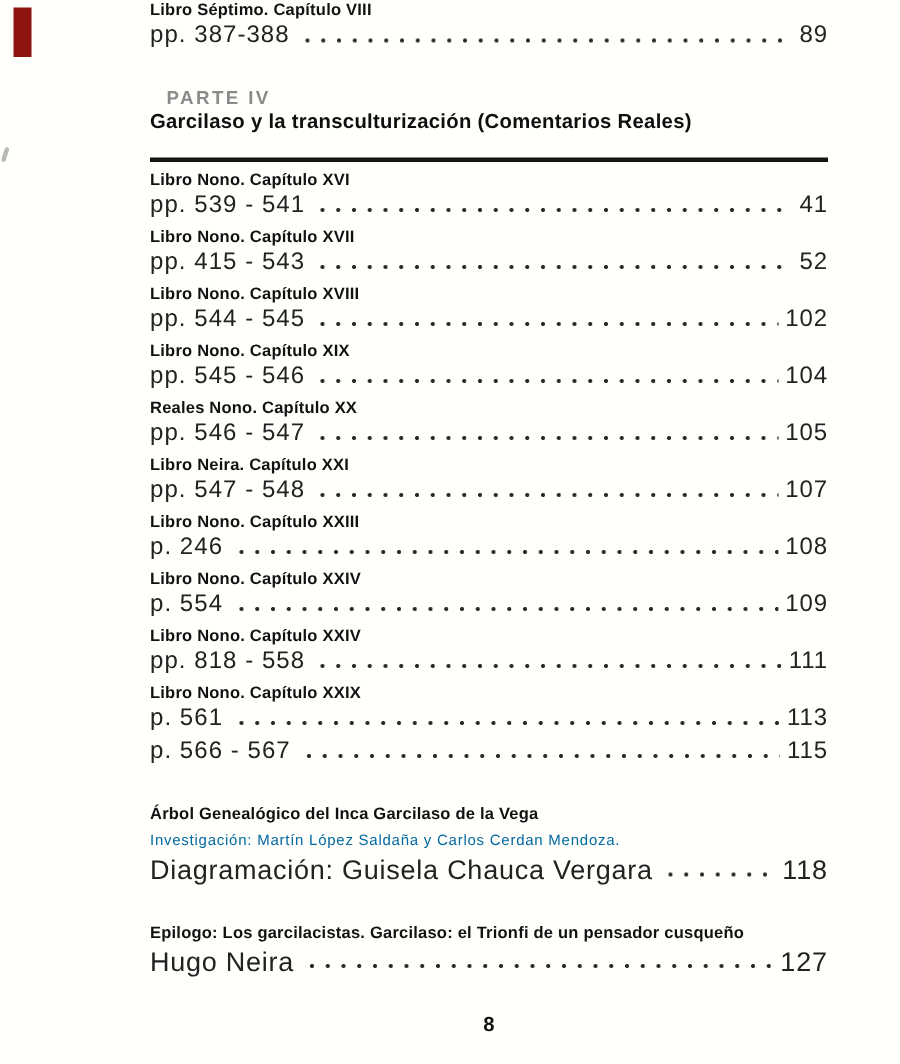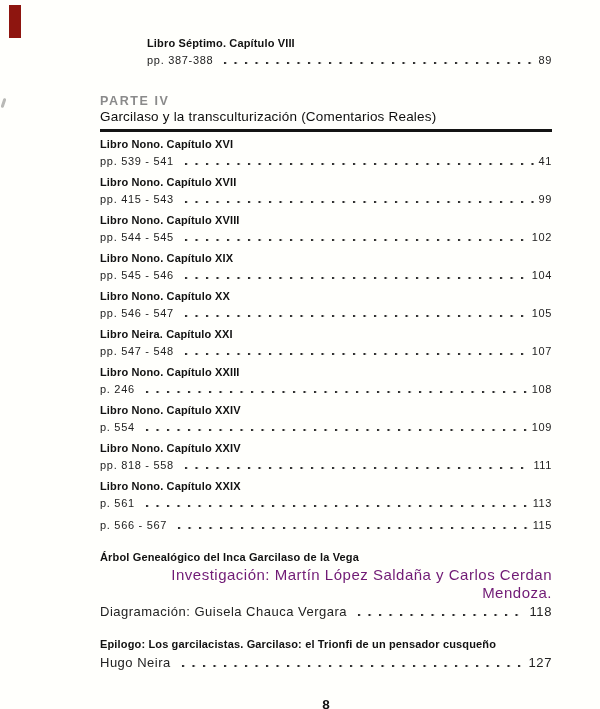--- a/index.html
+++ b/index.html
@@ -38,32 +38,32 @@
     border-radius: 2px;
   }
   .content {
     position: absolute;
     left: 100px;
     top: 0;
     width: 452px;
   }
   
   .toc-entry { margin-bottom: 6px; }
-  .top-entry { padding-top: 36px; margin-bottom: 0; margin-left: 47px; }
+  .top-entry { margin-bottom: 0; }
   .entry-label {
     font-weight: bold;
     font-size: 11px;
     line-height: 14px;
     color: #111;
     letter-spacing: 0.15px;
   }
   .entry-line {
     display: flex;
     align-items: flex-end;
-    font-size: 11px;
+    font-size: 16px;
     line-height: 16px;
     margin-top: 2px;
     color: #222;
     letter-spacing: 0.7px;
     justify-content: space-between;
   }
   .leader {
     flex: 1;
     height: 4px;
     margin: 0 5px 3px 10px;
@@ -73,55 +73,55 @@
     background-position: left bottom;
   }
   .pnum { letter-spacing: 0.6px; }
   
   .part-header { margin-top: 26px; }
   .kicker {
     font-weight: bold;
     font-size: 12.5px;
     line-height: 14px;
     letter-spacing: 1.6px;
+    margin-left: 11px;
   }
   .part-title {
-    margin: 1px 0 4px 0;
+    margin: 1px 0 16px 0;
     font-size: 13.5px;
-    font-weight: normal;
+    font-weight: bold;
     line-height: 16px;
     color: #0e0e0e;
     letter-spacing: 0.2px;
   }
   .rule {
     height: 2.5px;
     background: #141414;
     margin-top: 2px;
   }
   #entries { margin-top: 5px; }
   
-  .appendix-item { margin-top: 16px; }
+  .appendix-item { margin-top: 26px; }
   .appendix-title {
     font-weight: bold;
     font-size: 11px;
     line-height: 17px;
     color: #111;
     letter-spacing: 0.15px;
   }
   .appendix-sub {
-    font-size: 15px;
+    font-size: 10px;
     line-height: 18px;
-    color: #701a75;
+    color: #0369a1;
     letter-spacing: 0.5px;
-    text-align: right;
   }
   .appendix-last {
     display: flex;
     align-items: flex-end;
-    font-size: 13px;
+    font-size: 18px;
     line-height: 16px;
     margin-top: 2px;
     color: #222;
     letter-spacing: 0.5px;
   }
   
   .page-footer {
     text-align: center;
     margin-top: 26px;
     font-weight: bold;
@@ -162,21 +162,21 @@
       <span class="leader"></span>
       <span class="pnum">41</span>
     </div>
   </section>
 
   <section class="toc-entry">
     <div class="entry-label">Libro Nono. Capítulo XVII</div>
     <div class="entry-line">
       <span class="pages">pp. 415 - 543</span>
       <span class="leader"></span>
-      <span class="pnum">99</span>
+      <span class="pnum">52</span>
     </div>
   </section>
 
   <section class="toc-entry">
     <div class="entry-label">Libro Nono. Capítulo XVIII</div>
     <div class="entry-line">
       <span class="pages">pp. 544 - 545</span>
       <span class="leader"></span>
       <span class="pnum">102</span>
     </div>
@@ -185,21 +185,21 @@
   <section class="toc-entry">
     <div class="entry-label">Libro Nono. Capítulo XIX</div>
     <div class="entry-line">
       <span class="pages">pp. 545 - 546</span>
       <span class="leader"></span>
       <span class="pnum">104</span>
     </div>
   </section>
 
   <section class="toc-entry">
-    <div class="entry-label">Libro Nono. Capítulo XX</div>
+    <div class="entry-label">Reales Nono. Capítulo XX</div>
     <div class="entry-line">
       <span class="pages">pp. 546 - 547</span>
       <span class="leader"></span>
       <span class="pnum">105</span>
     </div>
   </section>
 
   <section class="toc-entry">
     <div class="entry-label">Libro Neira. Capítulo XXI</div>
     <div class="entry-line">

